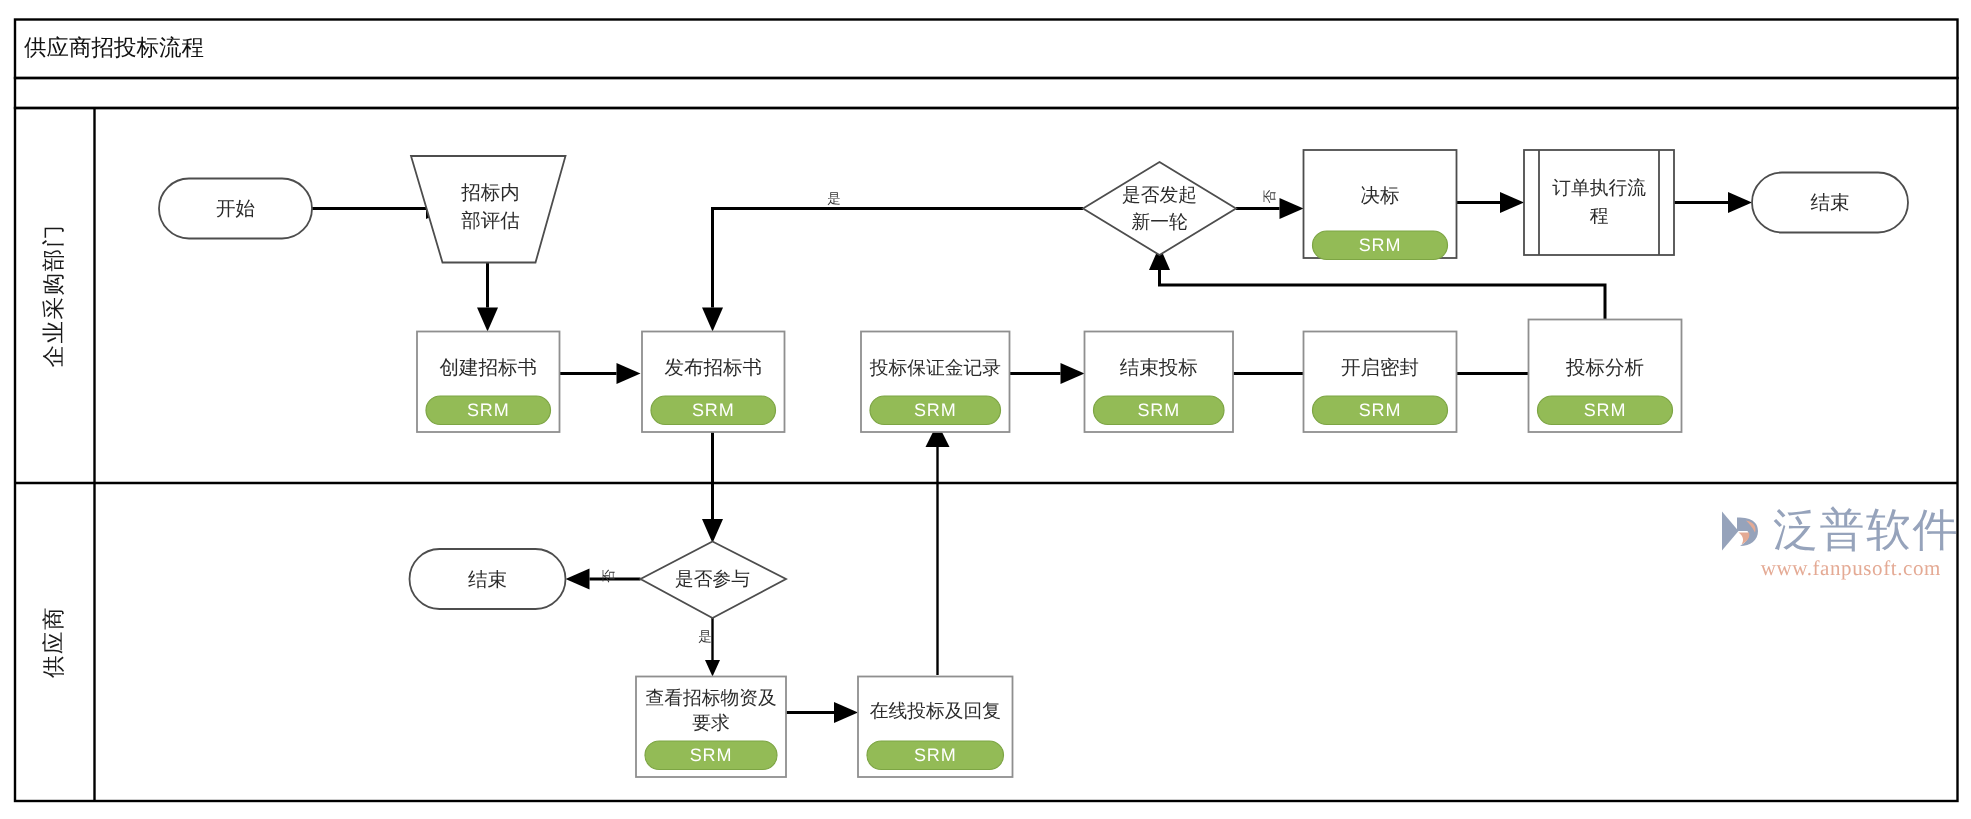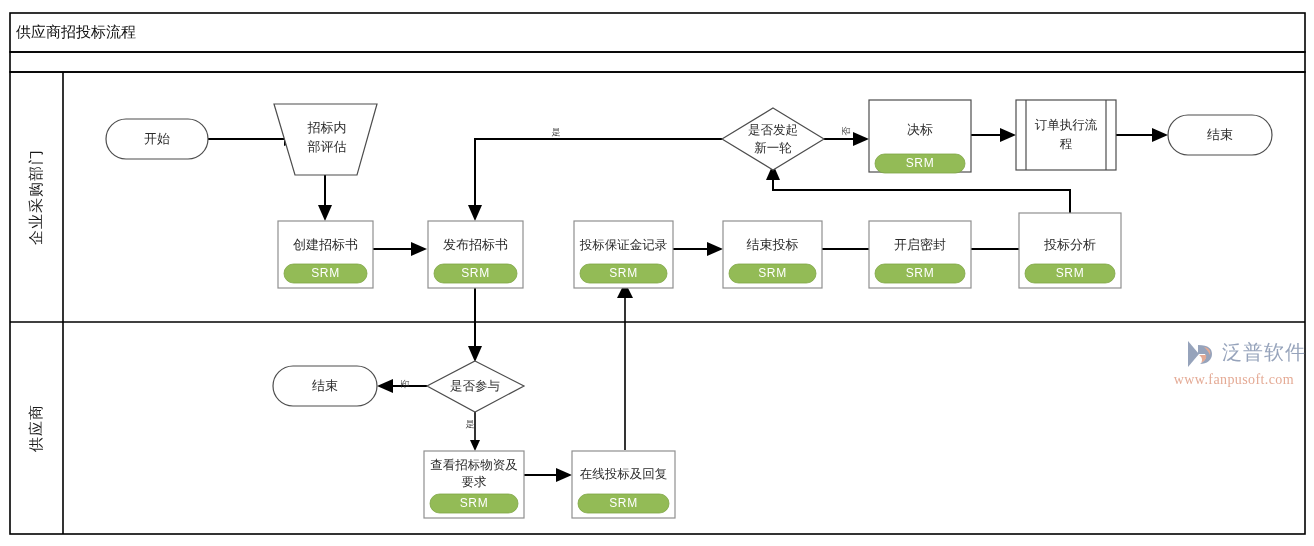--- a/index.html
+++ b/index.html
@@ -113,22 +113,22 @@
     display: flex;
     align-items: center;
   }
   #wm-mark {
     width: 34px;
     height: 34px;
     margin-right: 3px;
     position: relative;
   }
   #wm-text {
-    font-family: Liberation Mono, monospace;
-    font-size: 20px;
+    font-family: Liberation Sans, sans-serif;
+    font-size: 30px;
     color: #8e9cb6;
     line-height: 1;
     letter-spacing: 1px;
   }
   #wm-url {
     font-family: "Liberation Serif", "DejaVu Serif", serif;
     font-size: 14px;
     color: #e2a38c;
     letter-spacing: 0.4px;
     margin-top: 1px;

